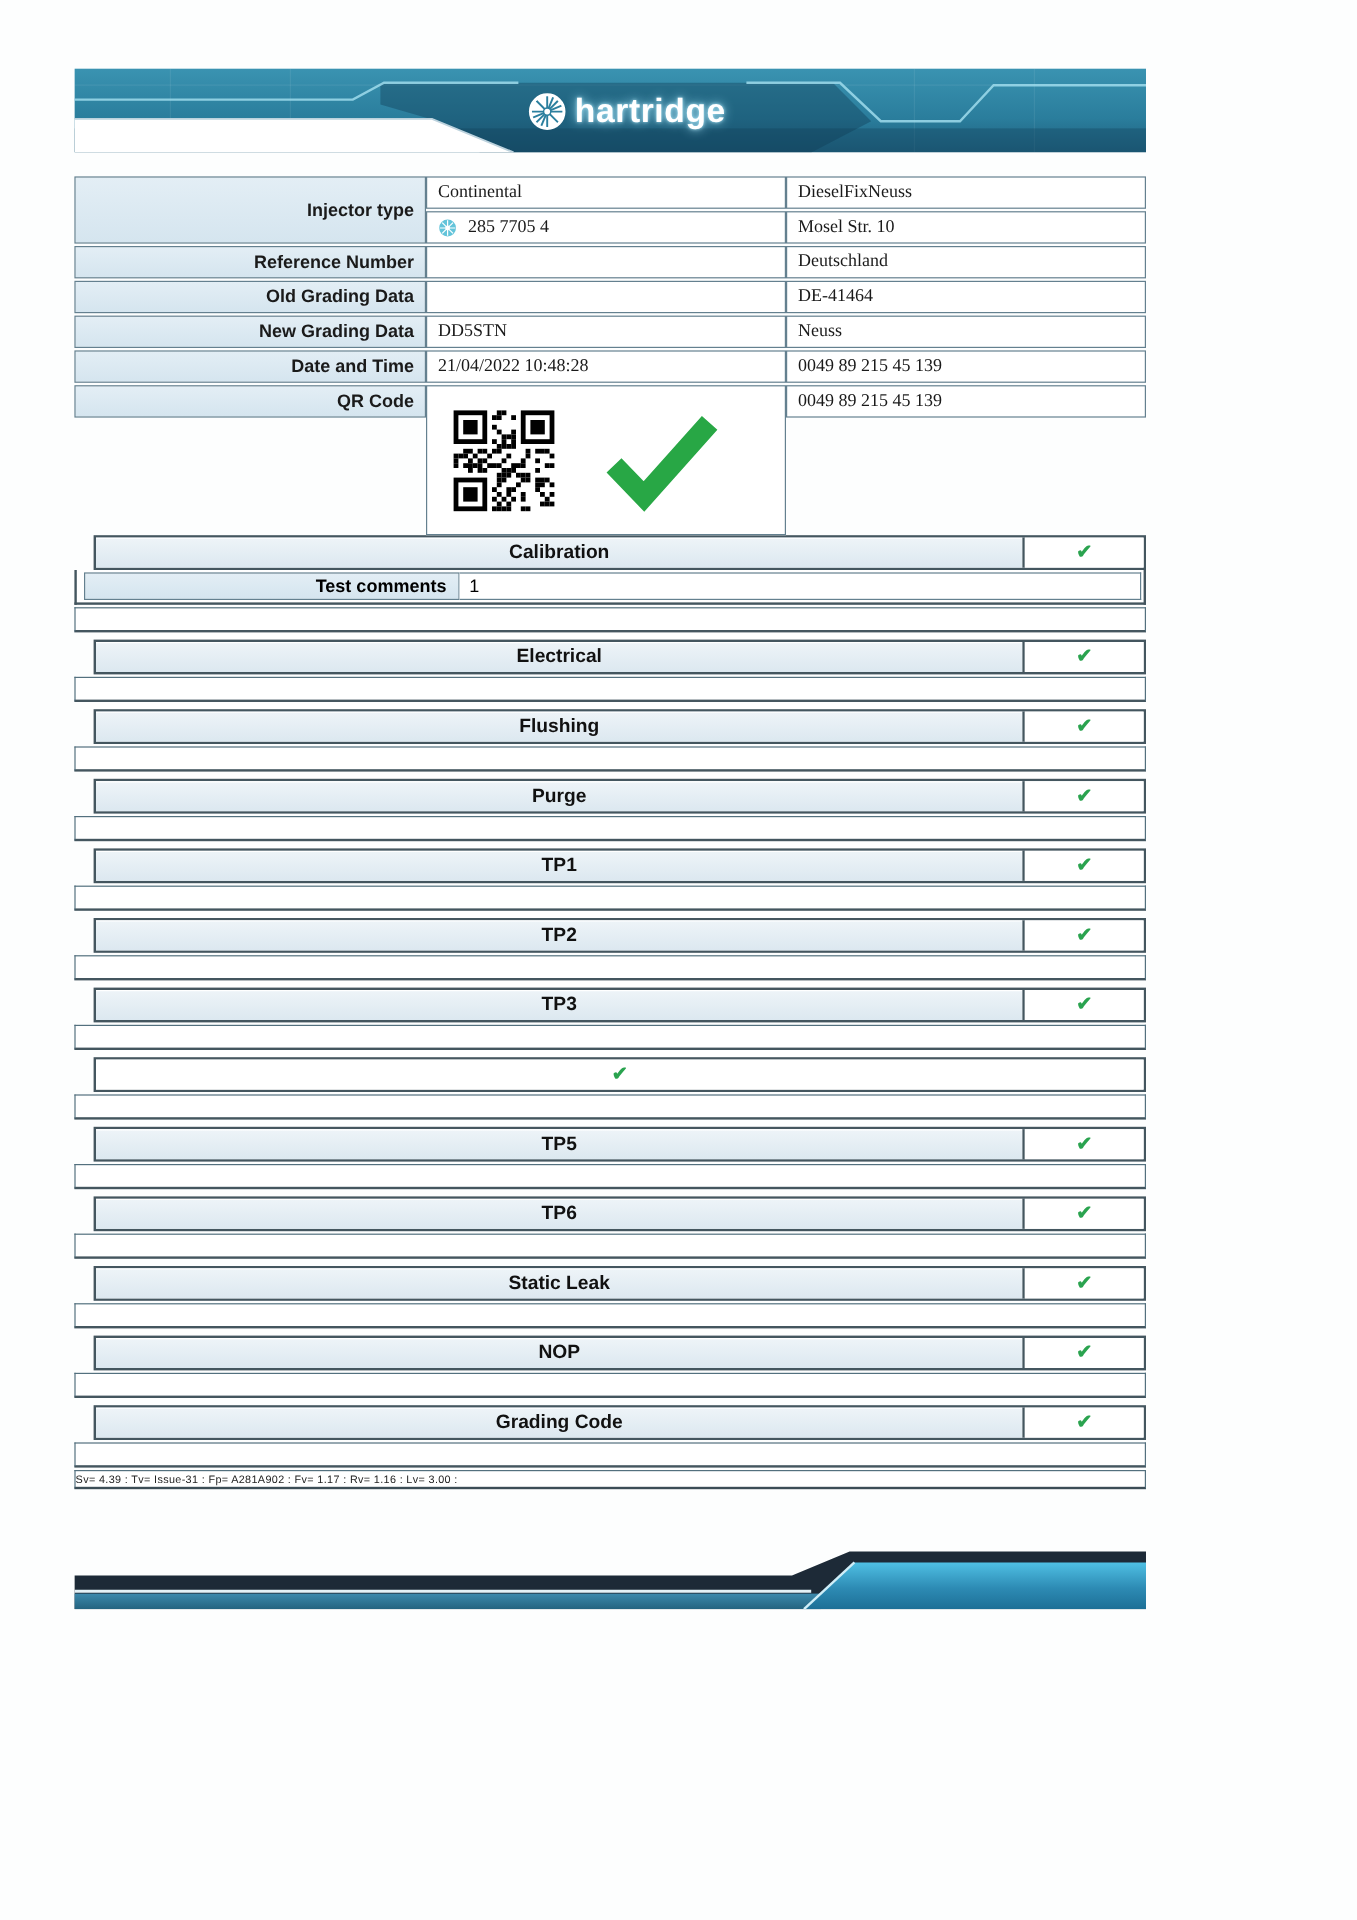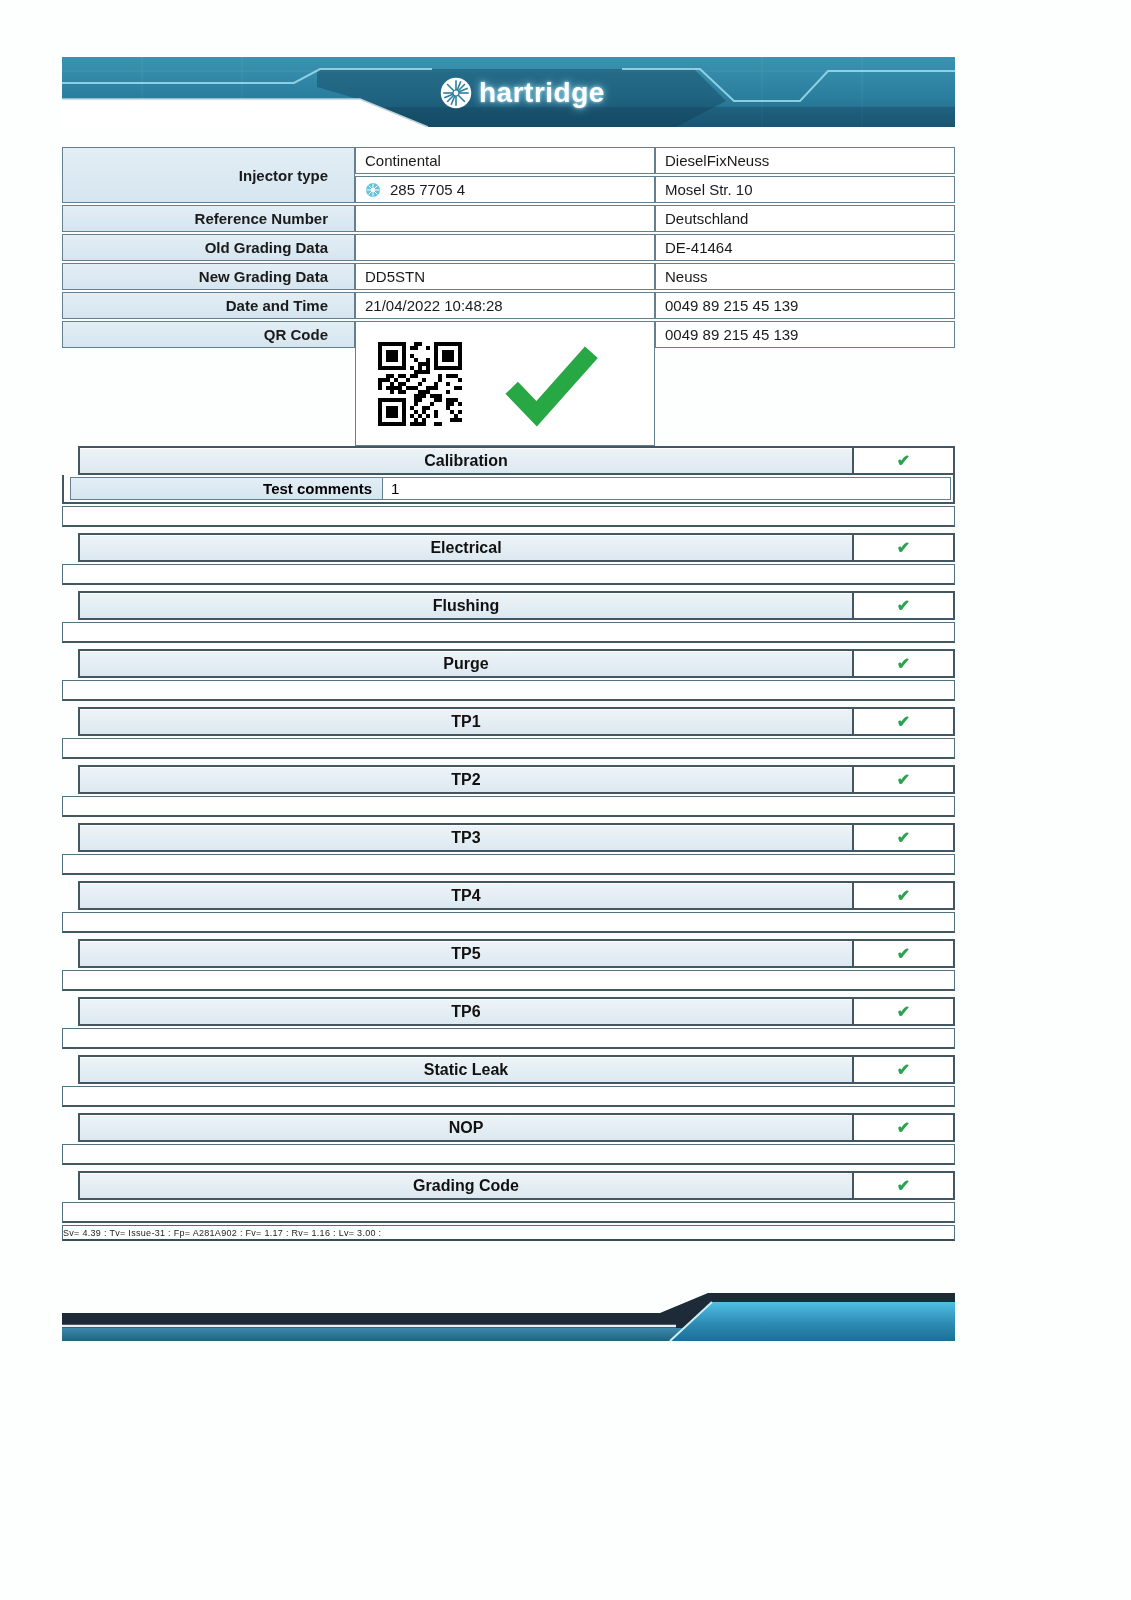--- a/index.html
+++ b/index.html
@@ -15,23 +15,23 @@
                text-shadow: 0 0 9px rgba(170,235,255,.95), 0 0 3px rgba(190,240,255,.9); }
 
   
   .info { margin-top: 20px; display: flex; }
   .col { display: block; }
   .col-labels  { width: 293px; }
   .col-mid     { width: 300px; }
   .col-right   { width: 300px; }
   .row { height: 27px; line-height: 25px; margin-bottom: 2px; border: 1px solid #64808f;
          font-size: 15px; color: #1a1a1a; background: #ffffff; overflow: hidden; white-space: nowrap; }
-  .col-labels .row { background: linear-gradient(#e3eef5, #d5e5ef); font-weight: bold; text-align: right; padding-right: 26px; }
+  .col-labels .row { background: linear-gradient(#e3eef5, #d5e5ef); font-weight: bold; text-align: right; padding-right: 9px; }
   .col-labels .row.tall { height: 56px; line-height: 56px; }
-  .col-mid .row, .col-right .row { padding-left: 9px; }
+  .col-mid .row, .col-right .row { padding-left: 9px; font-family: Liberation Serif, serif; }
   .row.has-icon { display: flex; align-items: center; gap: 9px; }
   .qr-cell { height: 125px; border: 1px solid #64808f; background: #fff; display: flex; align-items: center; padding-left: 18px; gap: 38px; }
 
   
   .sections { margin-top: 0; }
   .section { margin-bottom: 6px; }
   .sec-box { display: flex; height: 29px; border: 2px solid #44565f; background: #fff; margin-left: 16px; }
   .sec-main { width: 774px; background: linear-gradient(#eef4f8, #dce8f0); border-right: 2px solid #44565f;
               text-align: center; line-height: 25px; box-shadow: inset 0 1px 0 #ffffff; }
   .sec-label { font-size: 16px; font-weight: bold; color: #111; }
@@ -357,23 +357,20 @@
             <div class="sec-check">
               <span class="check">✔</span>
             </div>
           </div>
 
           <div class="sec-empty"></div>
 
         </div>
         <div class="section">
           <div class="sec-box">
-            <div class="sec-main">
-              <span class="sec-label">TP4</span>
-            </div>
             <div class="sec-check">
               <span class="check">✔</span>
             </div>
           </div>
 
           <div class="sec-empty"></div>
 
         </div>
         <div class="section">
           <div class="sec-box">

